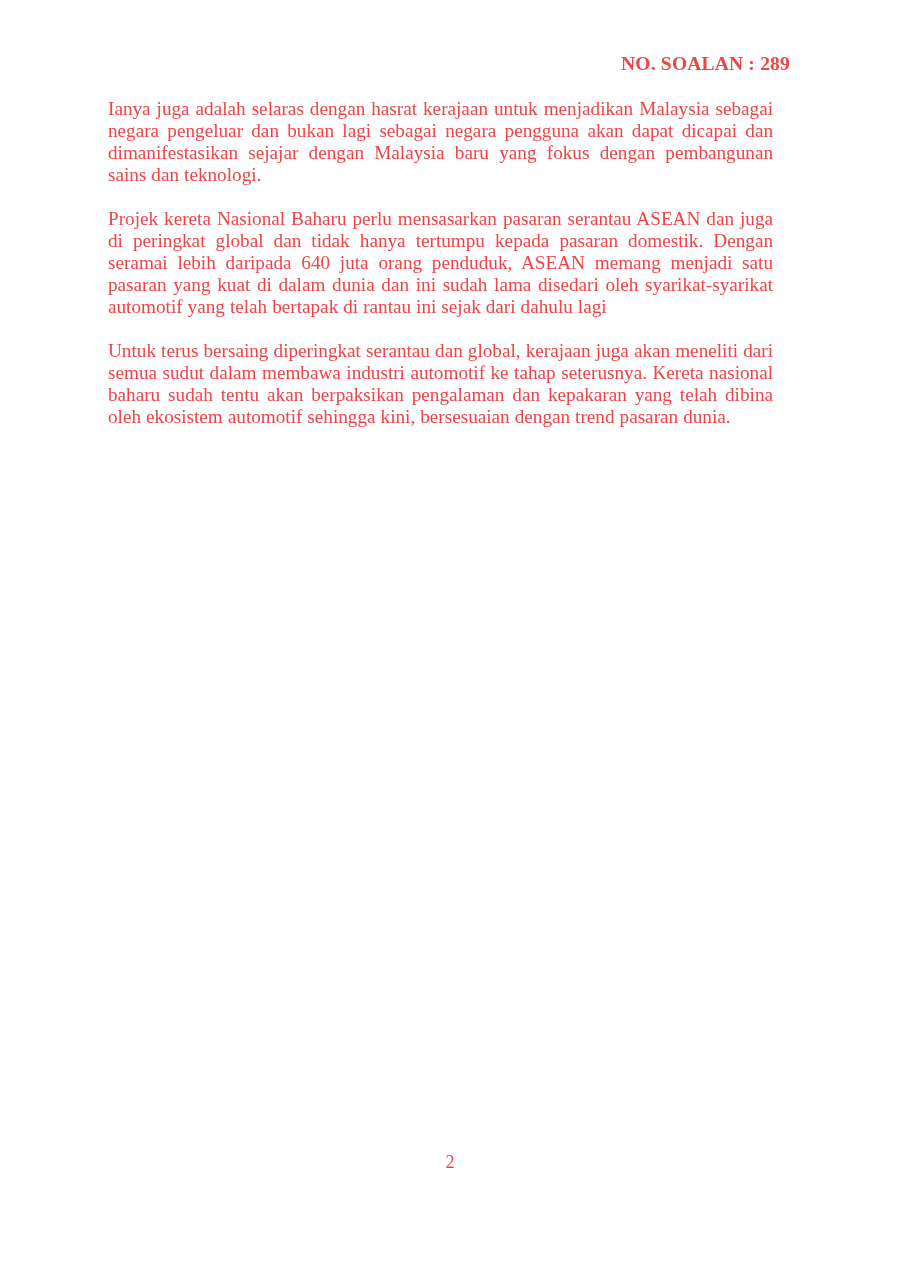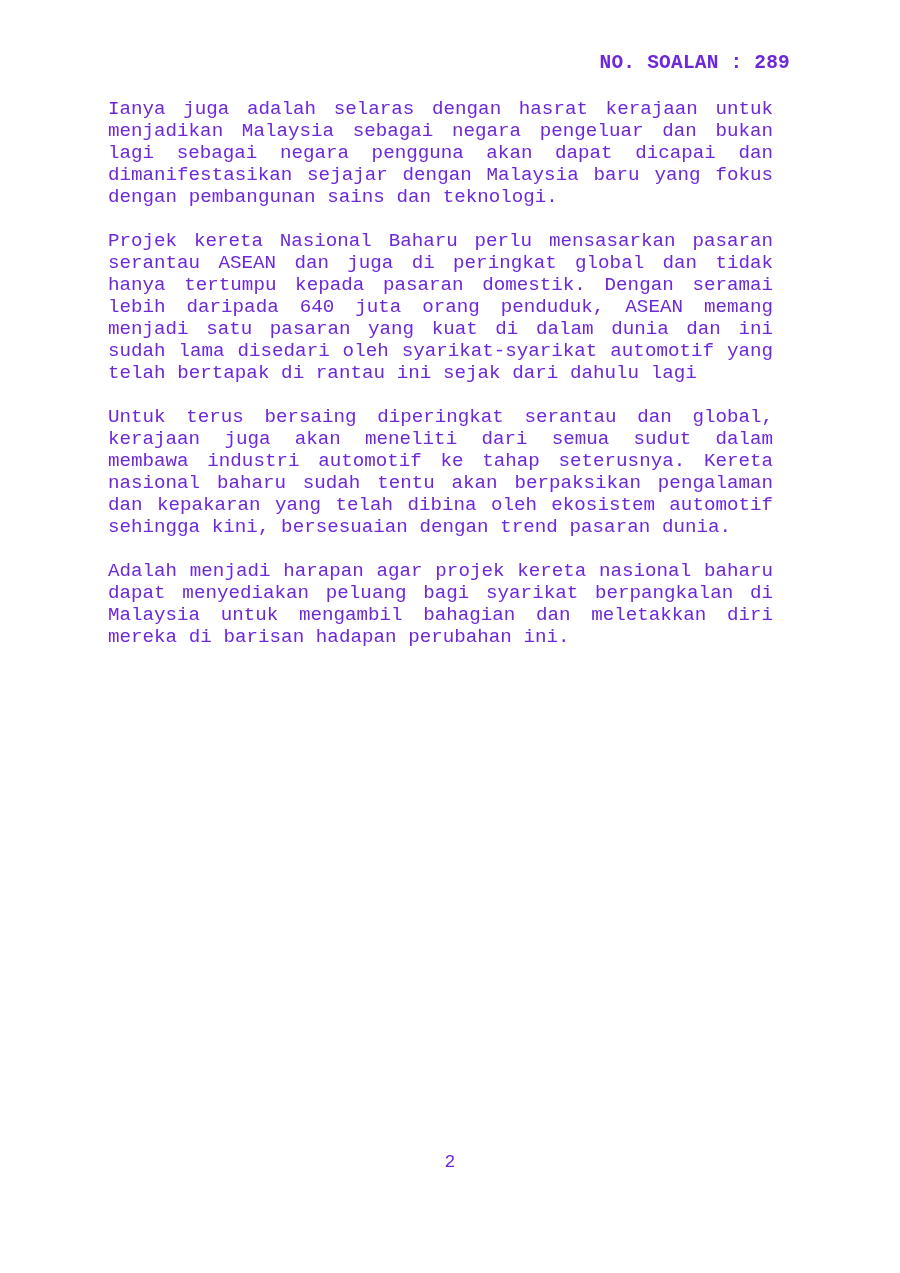--- a/index.html
+++ b/index.html
@@ -8,22 +8,22 @@
     padding: 0;
     background: #ffffff;
   }
 
   .page {
     position: relative;
     width: 900px;
     height: 1273px;
     margin: 0 auto;
     background: #ffffff;
-    font-family: Liberation Mono, monospace;
-    color: #6d28d9;
+    font-family: Liberation Serif, serif;
+    color: #ef4444;
     overflow: hidden;
     box-sizing: border-box;
   }
 
   
   .doc-header {
     position: absolute;
     left: 108px;
     right: 110px;
     top: 52px;
@@ -81,20 +81,19 @@
 
   <div class="doc-body">
 
     <p class="para">Ianya juga adalah selaras dengan hasrat kerajaan untuk menjadikan Malaysia sebagai negara pengeluar dan bukan lagi sebagai negara pengguna akan dapat dicapai dan dimanifestasikan sejajar dengan Malaysia baru yang fokus dengan pembangunan sains dan teknologi.</p>
 
     <p class="para">Projek kereta Nasional Baharu perlu mensasarkan pasaran serantau ASEAN dan juga di peringkat global dan tidak hanya tertumpu kepada pasaran domestik. Dengan seramai lebih daripada 640 juta orang penduduk, ASEAN memang menjadi satu pasaran yang kuat di dalam dunia dan ini sudah lama disedari oleh syarikat-syarikat automotif yang telah bertapak di rantau ini sejak dari dahulu lagi</p>
 
     <p class="para">Untuk terus bersaing diperingkat serantau dan global, kerajaan juga akan meneliti dari semua sudut dalam membawa industri automotif ke tahap seterusnya. Kereta nasional baharu sudah tentu akan berpaksikan pengalaman dan kepakaran yang telah dibina oleh ekosistem automotif sehingga kini, bersesuaian dengan trend pasaran dunia.</p>
 
 
-    <p class="para">Adalah menjadi harapan agar projek kereta nasional baharu dapat menyediakan peluang bagi syarikat berpangkalan di Malaysia untuk mengambil bahagian dan meletakkan diri mereka di barisan hadapan perubahan ini.</p>
 
 
   </div>
 
   <div class="page-number">2</div>
 
 </div>
 
 </body></html>

